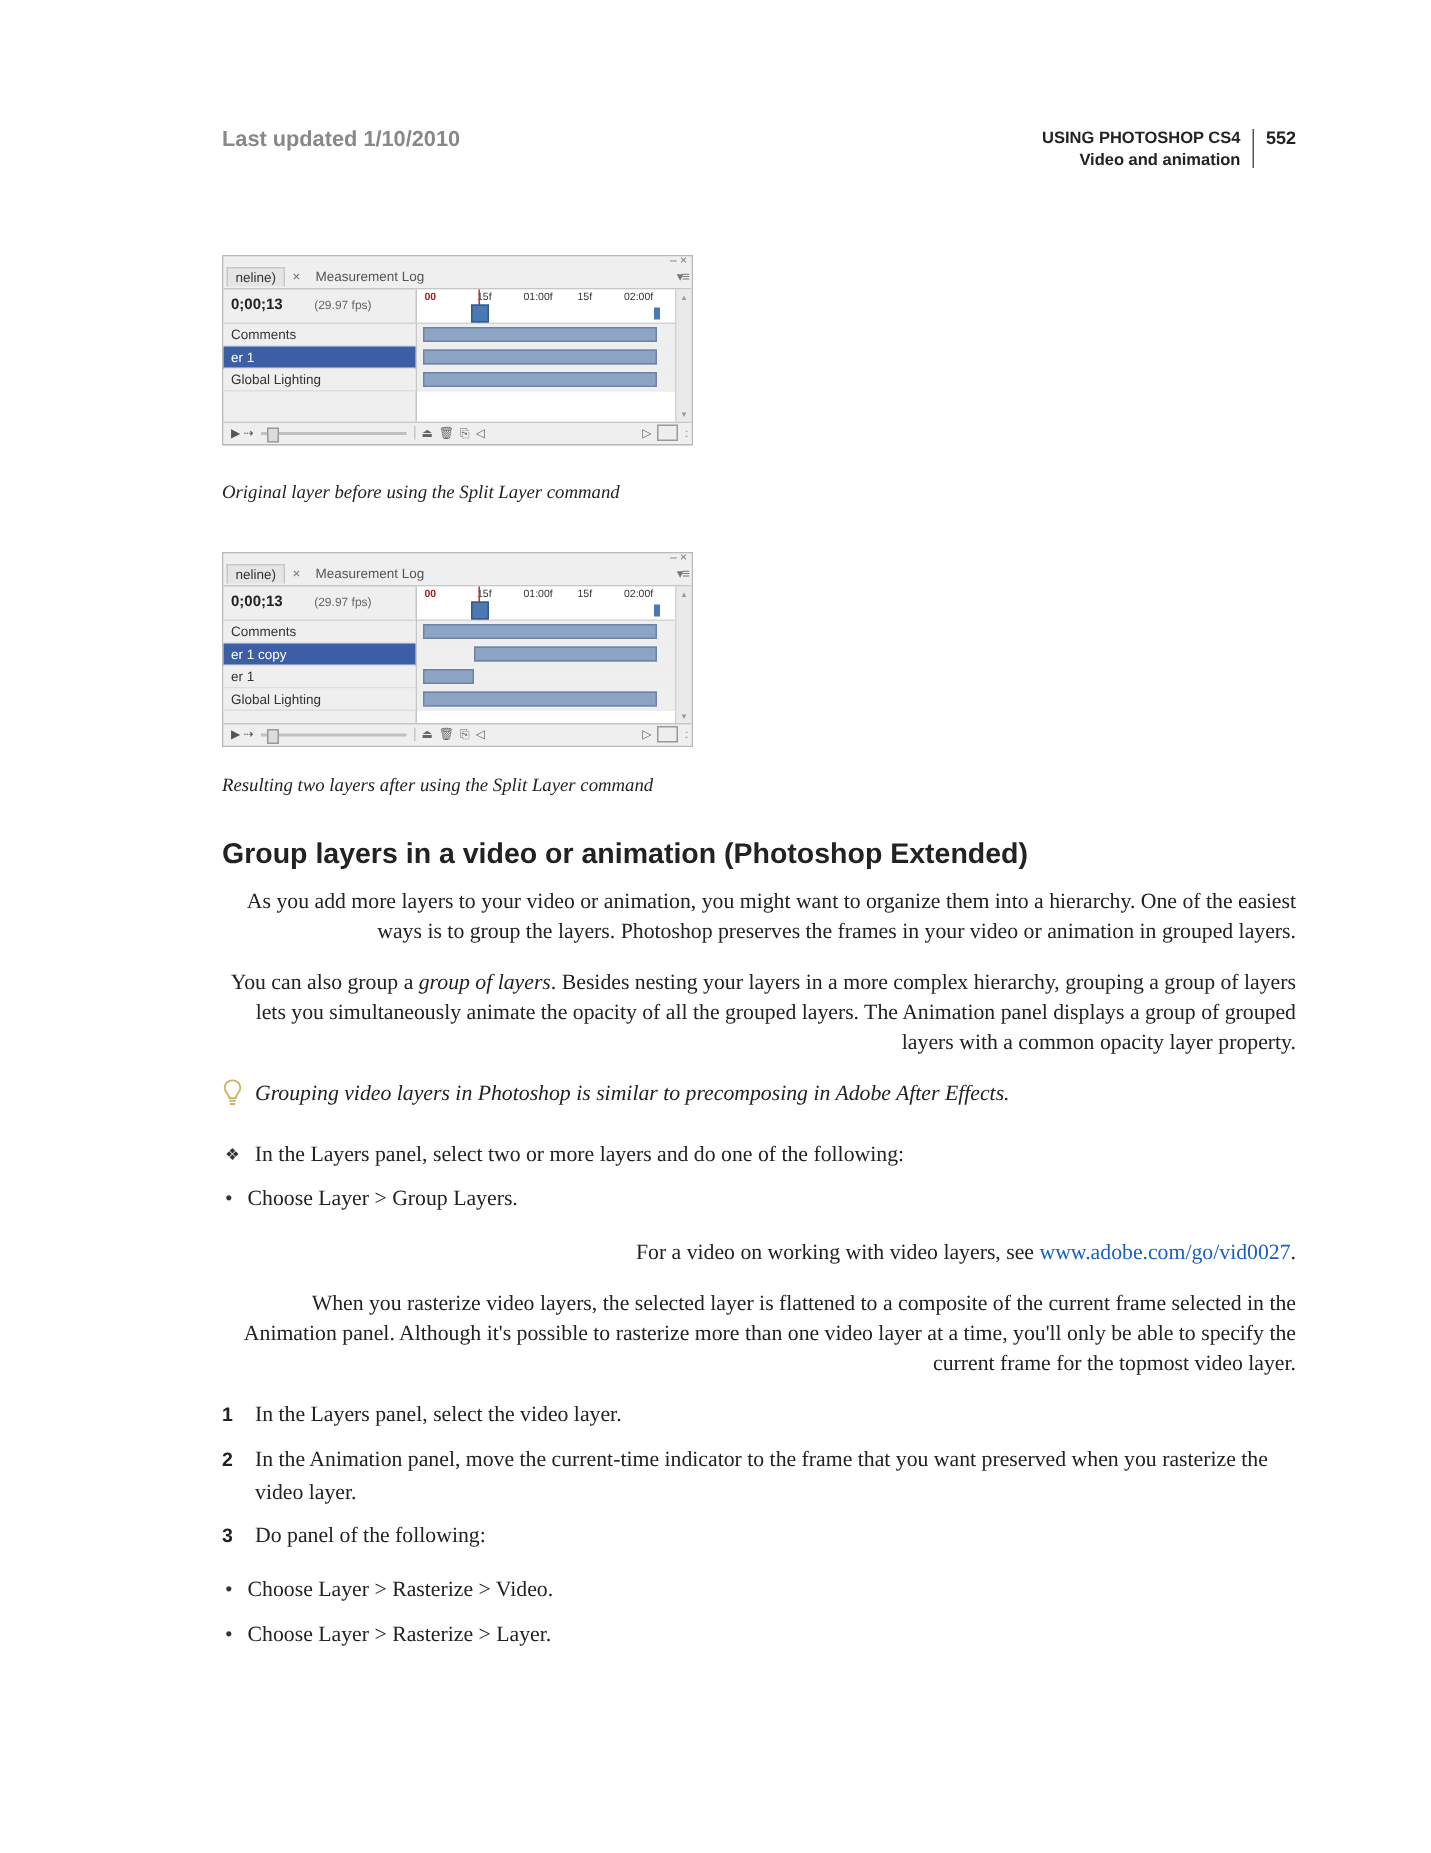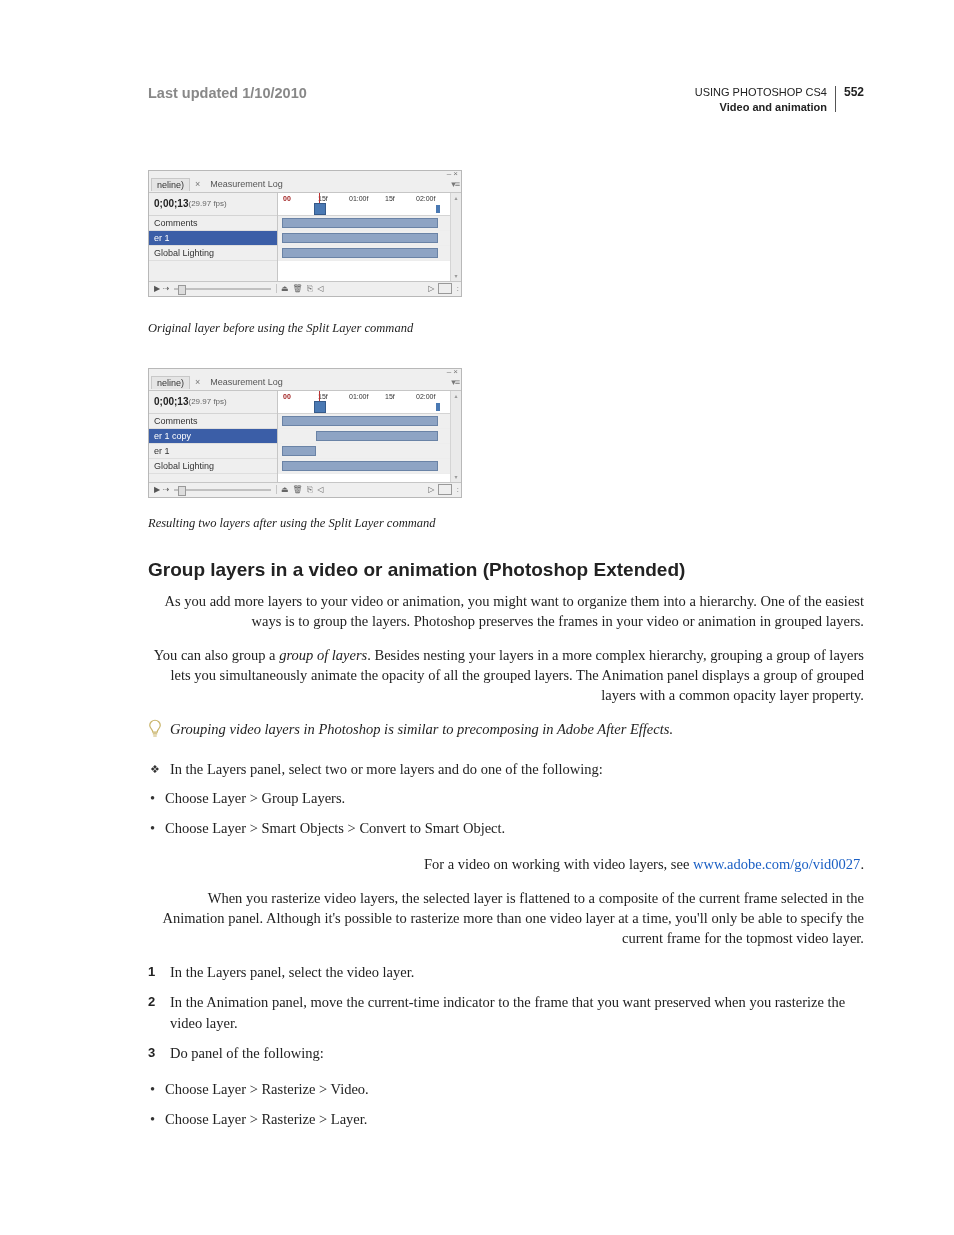--- a/index.html
+++ b/index.html
@@ -32,21 +32,21 @@
     display: flex;
     align-items: flex-start;
     gap: 8px;
   }
   .header-stack {
     text-align: right;
     font-family: "Myriad Pro", "Helvetica Neue", Arial, sans-serif;
     font-size: 11px;
     line-height: 1.35;
   }
-  .header-doc-title { font-weight: 400; }
+  .header-doc-title { font-weight: 700; }
   .header-section { font-weight: 700; }
   .header-divider {
     width: 1px;
     background: #555;
     height: 26px;
     margin-top: 1px;
   }
   .page-no {
     font-family: "Myriad Pro", "Helvetica Neue", Arial, sans-serif;
     font-weight: 700;
@@ -92,21 +92,21 @@
   .tab-close { font-size: 9px; color: #777; padding: 0 3px; }
 
   .panel-body { display: flex; }
   .panel-left {
     width: 128px;
     border-right: 1px solid #c6c6c6;
     background: #efefef;
   }
   .timecode-row {
     height: 22px; display: flex; align-items: center;
-    padding: 0 5px; gap: 0;
+    padding: 0 5px; gap: 21px;
     border-bottom: 1px solid #d4d4d4;
   }
   .timecode { font-size: 10px; font-weight: bold; color: #222; }
   .fps { font-size: 8px; color: #666; }
   .track {
     height: 14px; line-height: 14px; padding: 0 5px;
     border-bottom: 1px solid #dedede;
     background: #efefef;
   }
   .track.selected { background: #3b5ea7; color: #fff; }
@@ -430,21 +430,20 @@
           <path fill="none" stroke="#c9b46a" stroke-width="1.4" d="M8 1c3.3 0 6 2.5 6 5.6 0 2-1 3.3-2 4.5-.8 1-1.5 1.9-1.5 3.4h-5c0-1.5-.7-2.4-1.5-3.4-1-1.2-2-2.5-2-4.5C2 3.5 4.7 1 8 1z M5.5 16.5h5 M6 19h4"></path>
         </svg>
     </div>
     <div class="tip-text">Grouping video layers in Photoshop is similar to precomposing in Adobe After Effects.</div>
   </div>
   <ul class="diamond">
     <li>In the Layers panel, select two or more layers and do one of the following:</li>
   </ul>
   <ul class="bullets">
     <li>Choose Layer &gt; Group Layers.</li>
-    <li>Choose Layer &gt; Smart Objects &gt; Convert to Smart Object.</li>
   </ul>
   <p class="body">
     <span>For a video on working with video layers, see </span><a class="link" href="#">www.adobe.com/go/vid0027</a><span>.</span>
   </p>
 
   <p class="body">When you rasterize video layers, the selected layer is flattened to a composite of the current frame selected in the Animation panel. Although it's possible to rasterize more than one video layer at a time, you'll only be able to specify the current frame for the topmost video layer.</p>
   <ol class="steps">
     <li>
         <span class="num">1</span>
         <span>In the Layers panel, select the video layer.</span>

